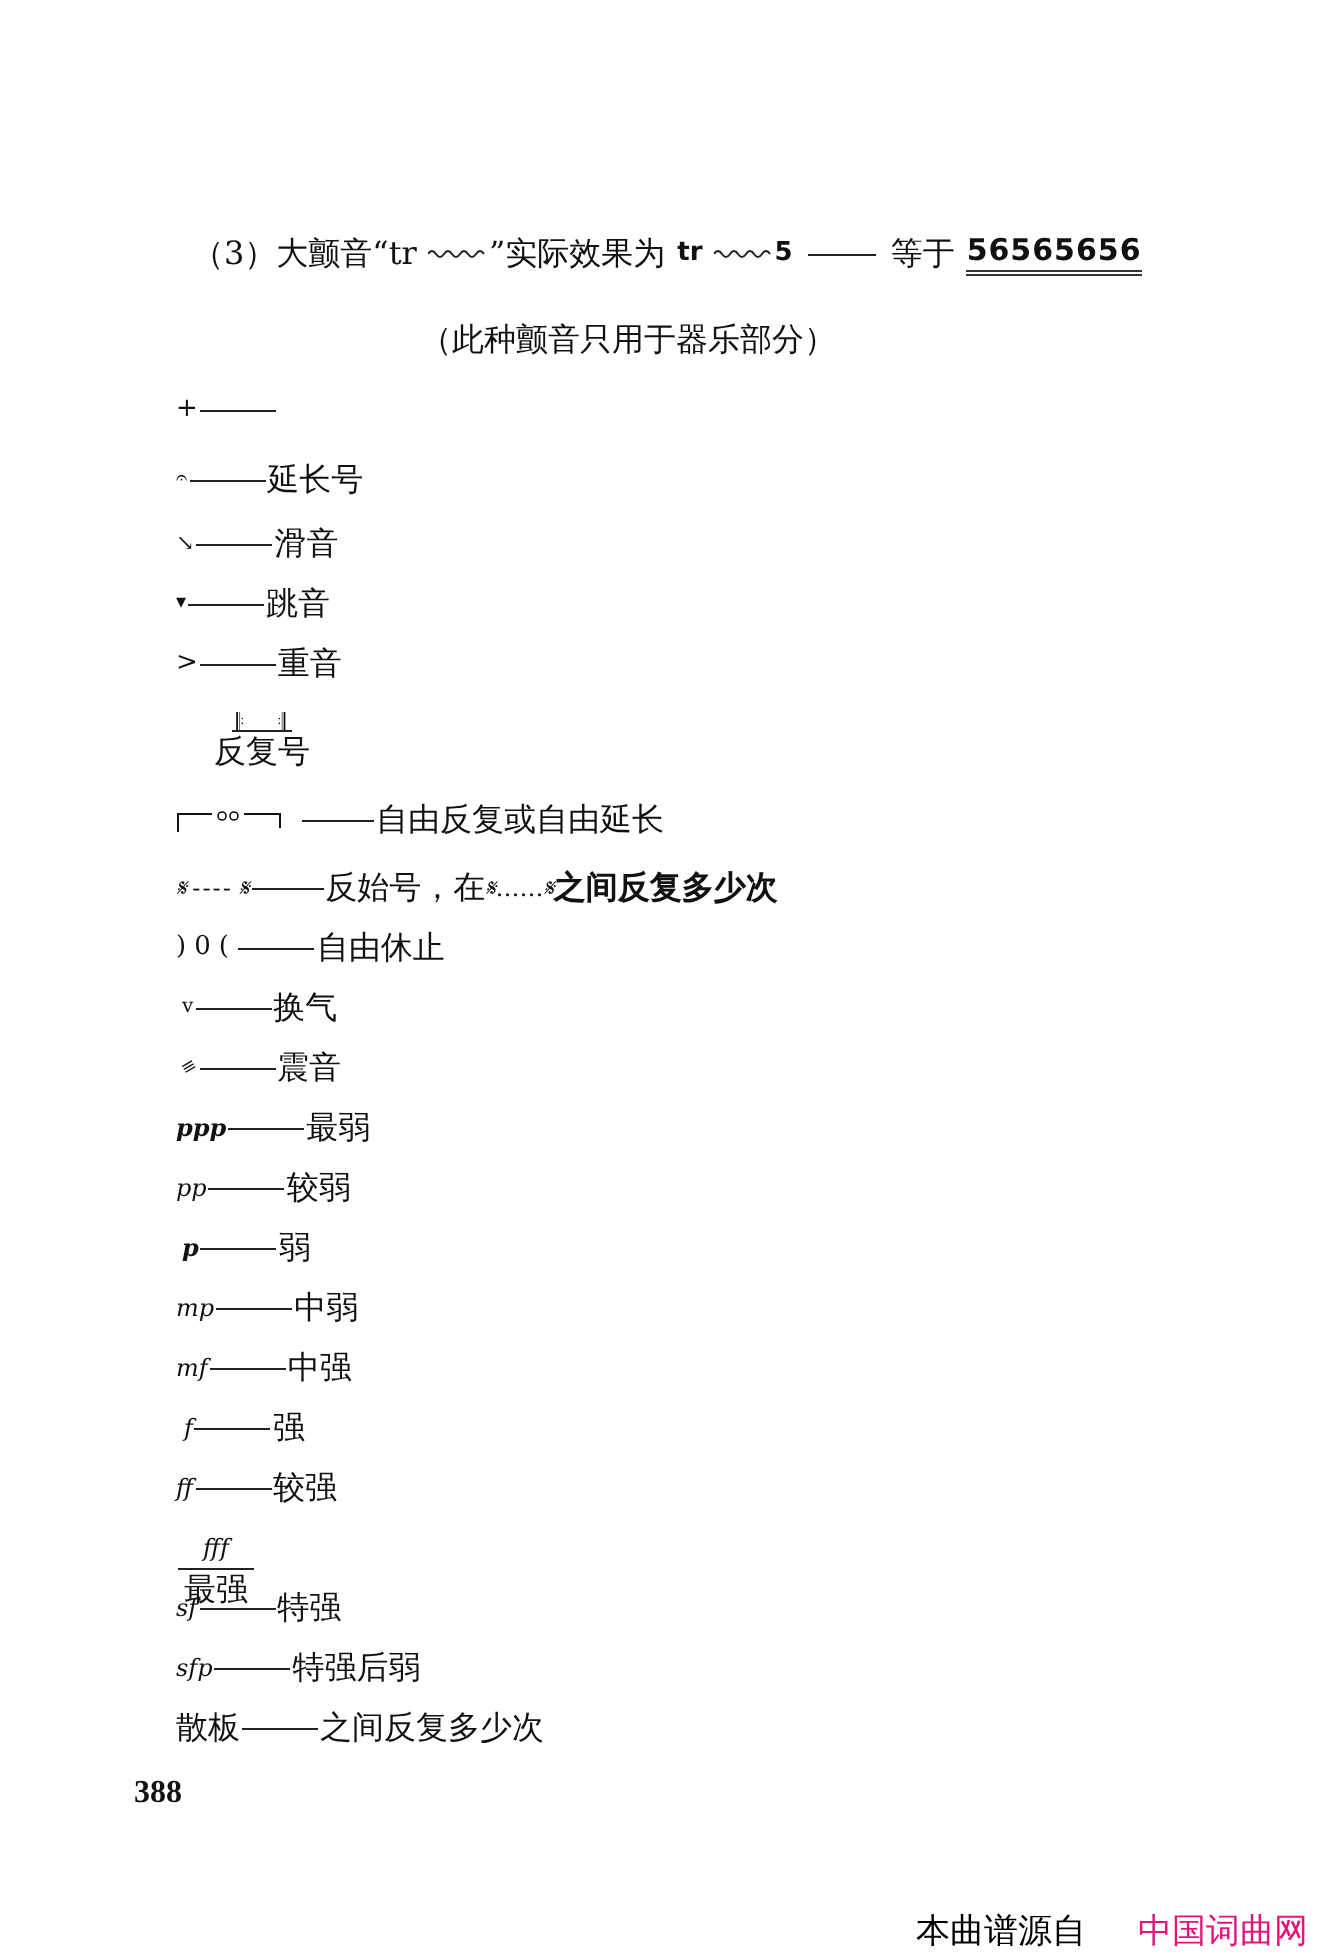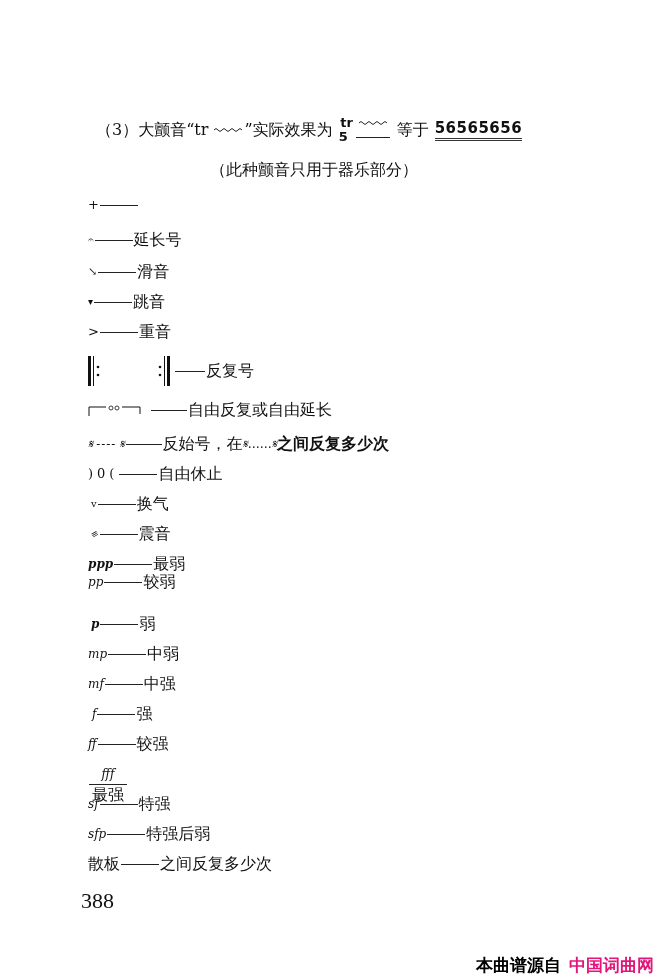--- a/index.html
+++ b/index.html
@@ -9,27 +9,27 @@
   }
   .line { position:absolute; left:88px; font-size:16px; line-height:20px; white-space:nowrap; display:flex; align-items:center; }
   .sym { display:inline-block; font-size:13px; font-family:"DejaVu Serif", serif; }
   .sym.ital { font-style:italic; font-size:12px; }
   .dash { display:inline-block; border-top:1px solid #222; width:38px; height:0; margin:0 1px; vertical-align:middle; }
   .desc { font-size:16px; }
   .bold { font-weight:bold; }
 
   
   .row1 { position:absolute; top:116px; left:96px; font-size:16px; display:flex; align-items:center; white-space:nowrap; }
-  .trill-stack { display:inline-flex; flex-direction:column; align-items:center; margin:0 6px; line-height:14px; }
+  .trill-stack { display:inline-flex; align-items:flex-start; margin:0 6px; line-height:14px; }
   .trill-top, .trill-bot { display:flex; align-items:center; font-family:"DejaVu Sans", sans-serif; font-weight:bold; font-size:13px; }
   .wavy { display:inline-block; width:30px; height:6px; margin-left:6px; }
   .underline2 { border-bottom:3px double #333; padding-bottom:1px; font-family:"DejaVu Sans", sans-serif; font-weight:bold; font-size:15px; letter-spacing:0.5px; }
   .center-note { position:absolute; top:160px; left:0; width:628px; text-align:center; font-size:16px; }
-  .page-num { position:absolute; top:888px; left:81px; font-family:"Liberation Serif", serif; font-size:22px; font-weight:normal; }
-  .watermark { position:absolute; top:954px; right:6px; font-family:"DejaVu Sans", sans-serif; font-weight:bold; font-size:17px; display:flex; gap:8px; }
+  .page-num { position:absolute; top:888px; left:67px; font-family:"Liberation Serif", serif; font-size:16px; font-weight:bold; }
+  .watermark { position:absolute; top:954px; right:6px; font-family:"DejaVu Sans", sans-serif; font-weight:normal; font-size:17px; display:flex; gap:26px; }
   .wm-a { color:#000; }
   .wm-b { color:#e4157a; }
 </style>
 </head>
 <body>
 
 <div class="row1">
   <span>（3）大颤音“tr</span>
   <svg class="wavy" viewBox="0 0 30 6">
       <path d="M0 3 Q2 0 4 3 T8 3 T12 3 T16 3 T20 3 T24 3 T28 3" fill="none" stroke="#222" stroke-width="1"></path>
@@ -70,21 +70,21 @@
 <div class="line" style="top:292px;">
   <span class="sym" style="font-size:10px;">▾</span>
     <span class="dash"></span>
   <span class="desc">跳音</span>
 </div>
 <div class="line" style="top:322px;">
   <span class="sym">&gt;</span>
     <span class="dash"></span>
   <span class="desc">重音</span>
 </div>
-<div class="line" style="top:356px;height:30px;">
+<div class="line" style="top:356px;height:30px;flex-direction:column;">
   <svg width="86" height="30" viewBox="0 0 86 30">
     <rect x="0" y="0" width="3" height="30" fill="#111"></rect>
       <rect x="5" y="0" width="1" height="30" fill="#111"></rect>
     <circle cx="10" cy="11" r="1.3" fill="#111"></circle>
       <circle cx="10" cy="19" r="1.3" fill="#111"></circle>
     <circle cx="72" cy="11" r="1.3" fill="#111"></circle>
       <circle cx="72" cy="19" r="1.3" fill="#111"></circle>
     <rect x="76" y="0" width="1" height="30" fill="#111"></rect>
       <rect x="79" y="0" width="3" height="30" fill="#111"></rect>
   </svg>
@@ -125,21 +125,21 @@
 <div class="line" style="top:524px;">
   <span class="sym" style="font-size:9px;margin-left:3px;transform:rotate(-30deg);">≡</span>
     <span class="dash"></span>
   <span class="desc">震音</span>
 </div>
 <div class="line" style="top:554px;">
   <span class="sym ital bold">ppp</span>
     <span class="dash"></span>
   <span class="desc">最弱</span>
 </div>
-<div class="line" style="top:572px;">
+<div class="line" style="top:584px;">
   <span class="sym ital">pp</span>
     <span class="dash"></span>
   <span class="desc">较弱</span>
 </div>
 <div class="line" style="top:614px;">
   <span class="sym ital bold" style="margin-left:3px;">p</span>
     <span class="dash"></span>
   <span class="desc">弱</span>
 </div>
 <div class="line" style="top:644px;">

